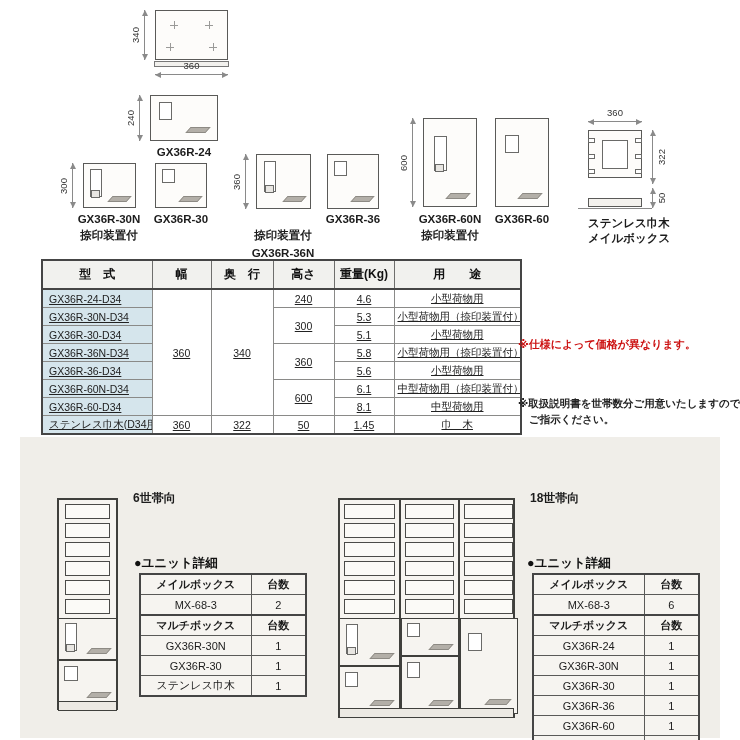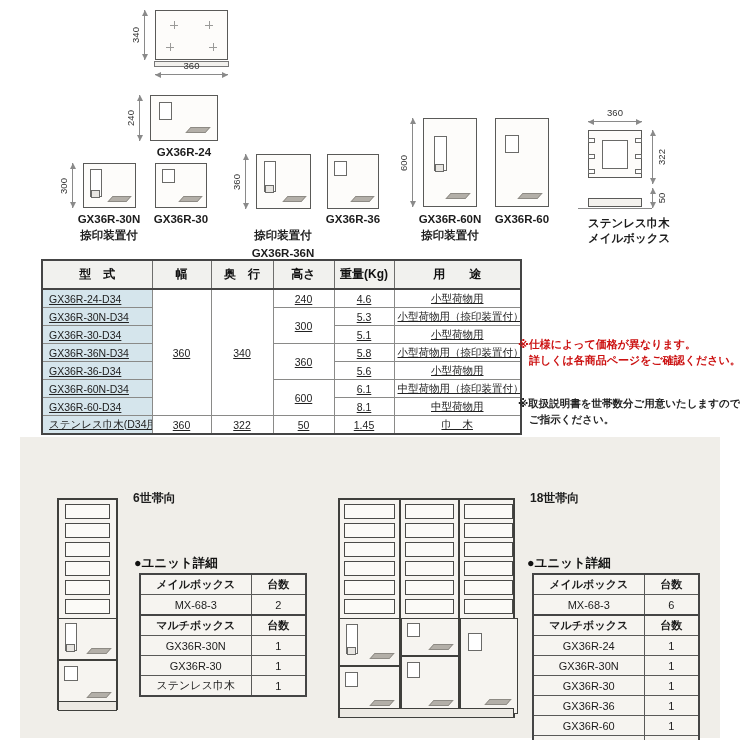--- a/index.html
+++ b/index.html
@@ -246,21 +246,20 @@
         <td>360</td>
         <td>322</td>
         <td>50</td>
         <td>1.45</td>
         <td>巾　木</td>
       </tr>
     </tbody>
   </table>
 
   <div class="note-red" style="left:518px;top:337px;">※仕様によって価格が異なります。</div>
-  <div class="note-red" style="left:529px;top:353px;">詳しくは各商品ページをご確認ください。</div>
   <div class="note-black" style="left:518px;top:397px;">※取扱説明書を世帯数分ご用意いたしますので、</div>
   <div class="note-black" style="left:529px;top:413px;">ご指示ください。</div>
 
   <div class="combo-panel">
 
     <div class="cab" style="left:37px;top:61px;width:61px;height:212px;">
       <span class="slot" style="top:4px;"></span>
       <span class="slot" style="top:23px;"></span>
       <span class="slot" style="top:42px;"></span>
       <span class="slot" style="top:61px;"></span>

